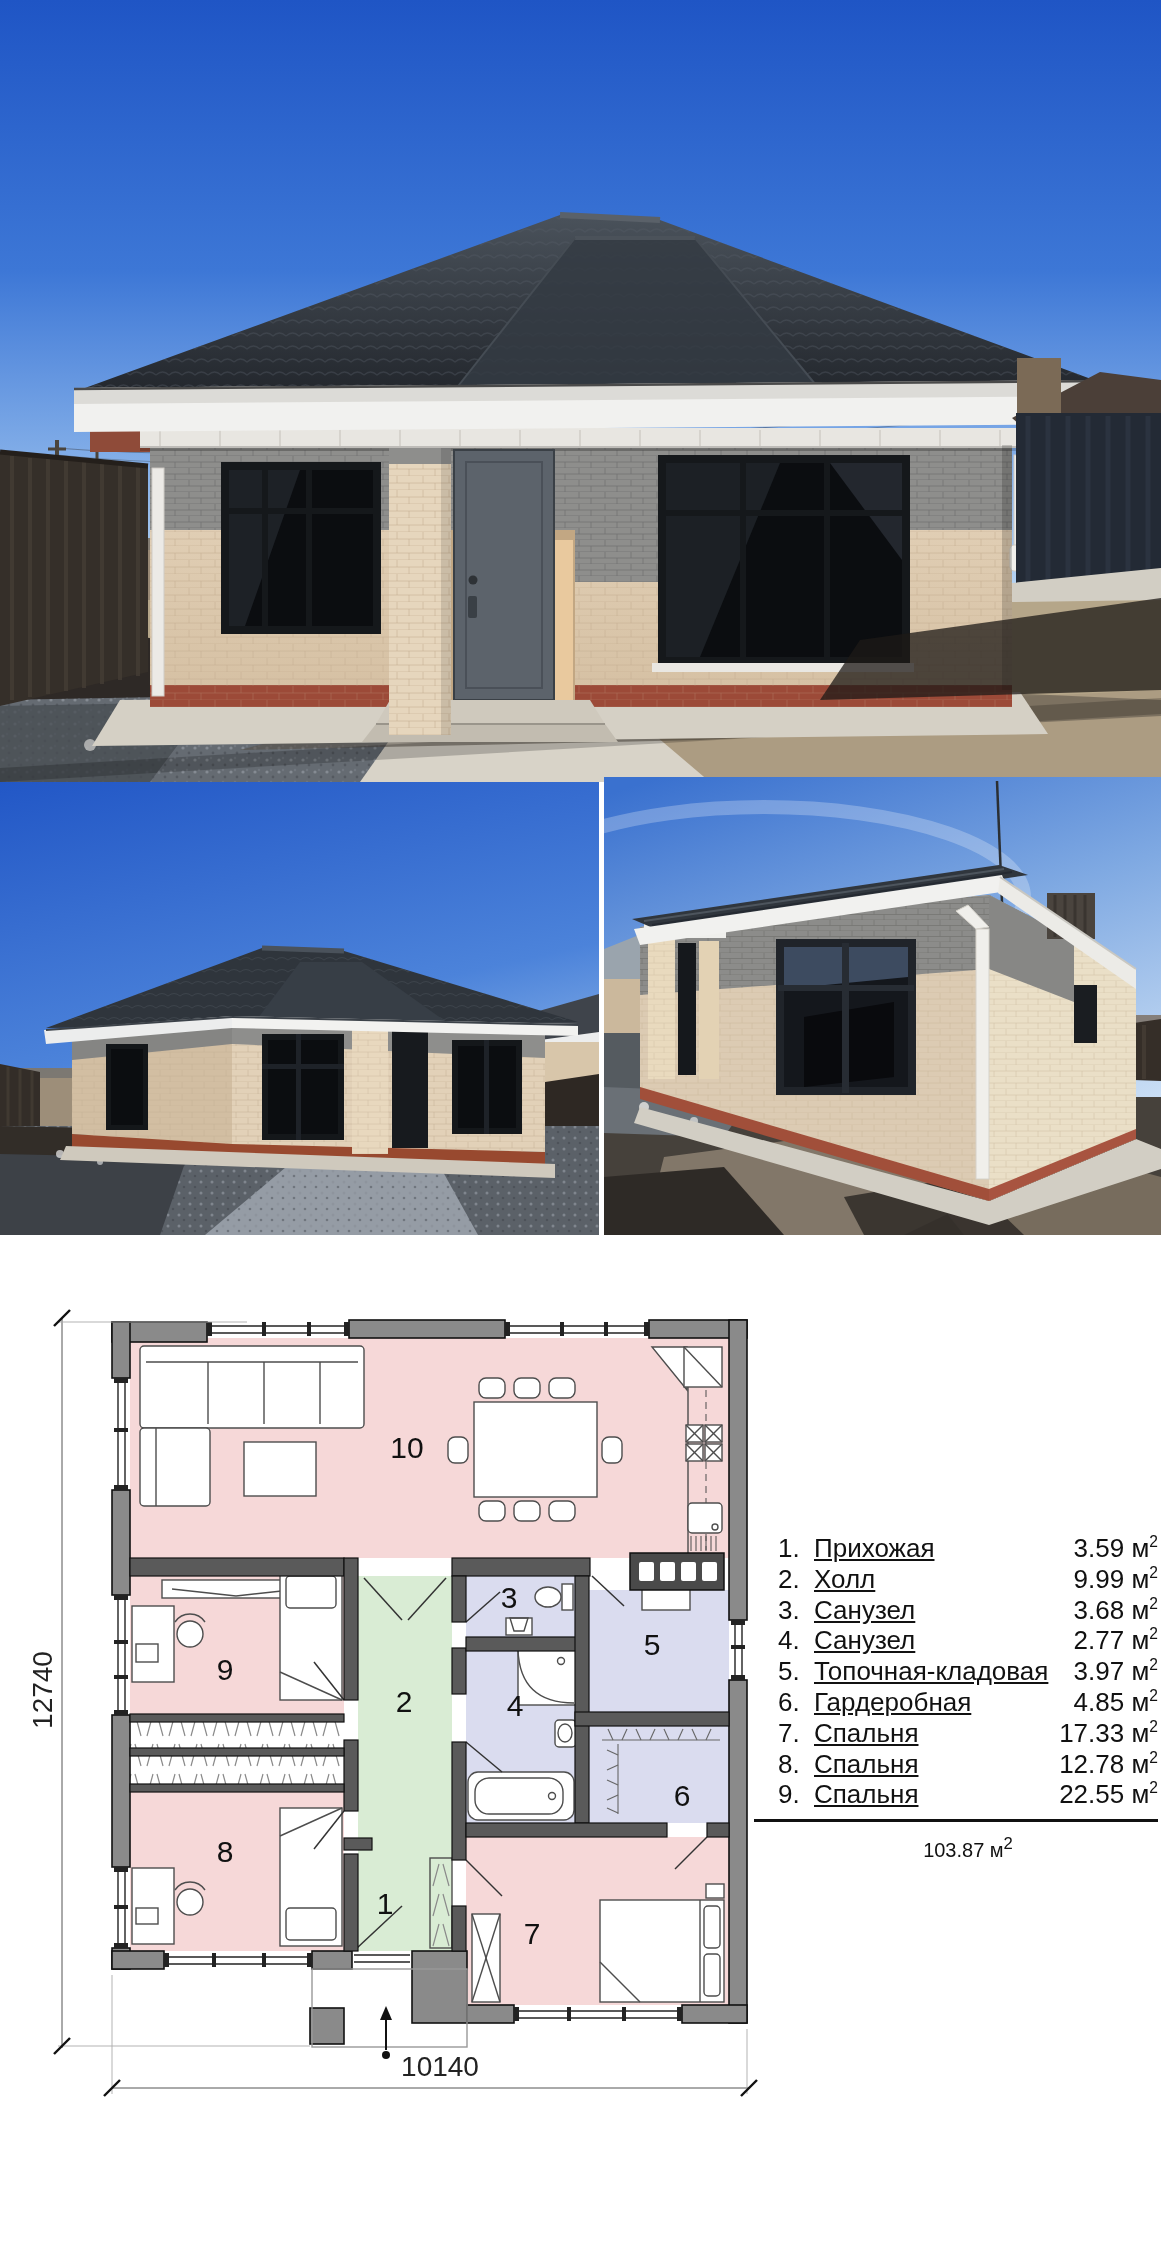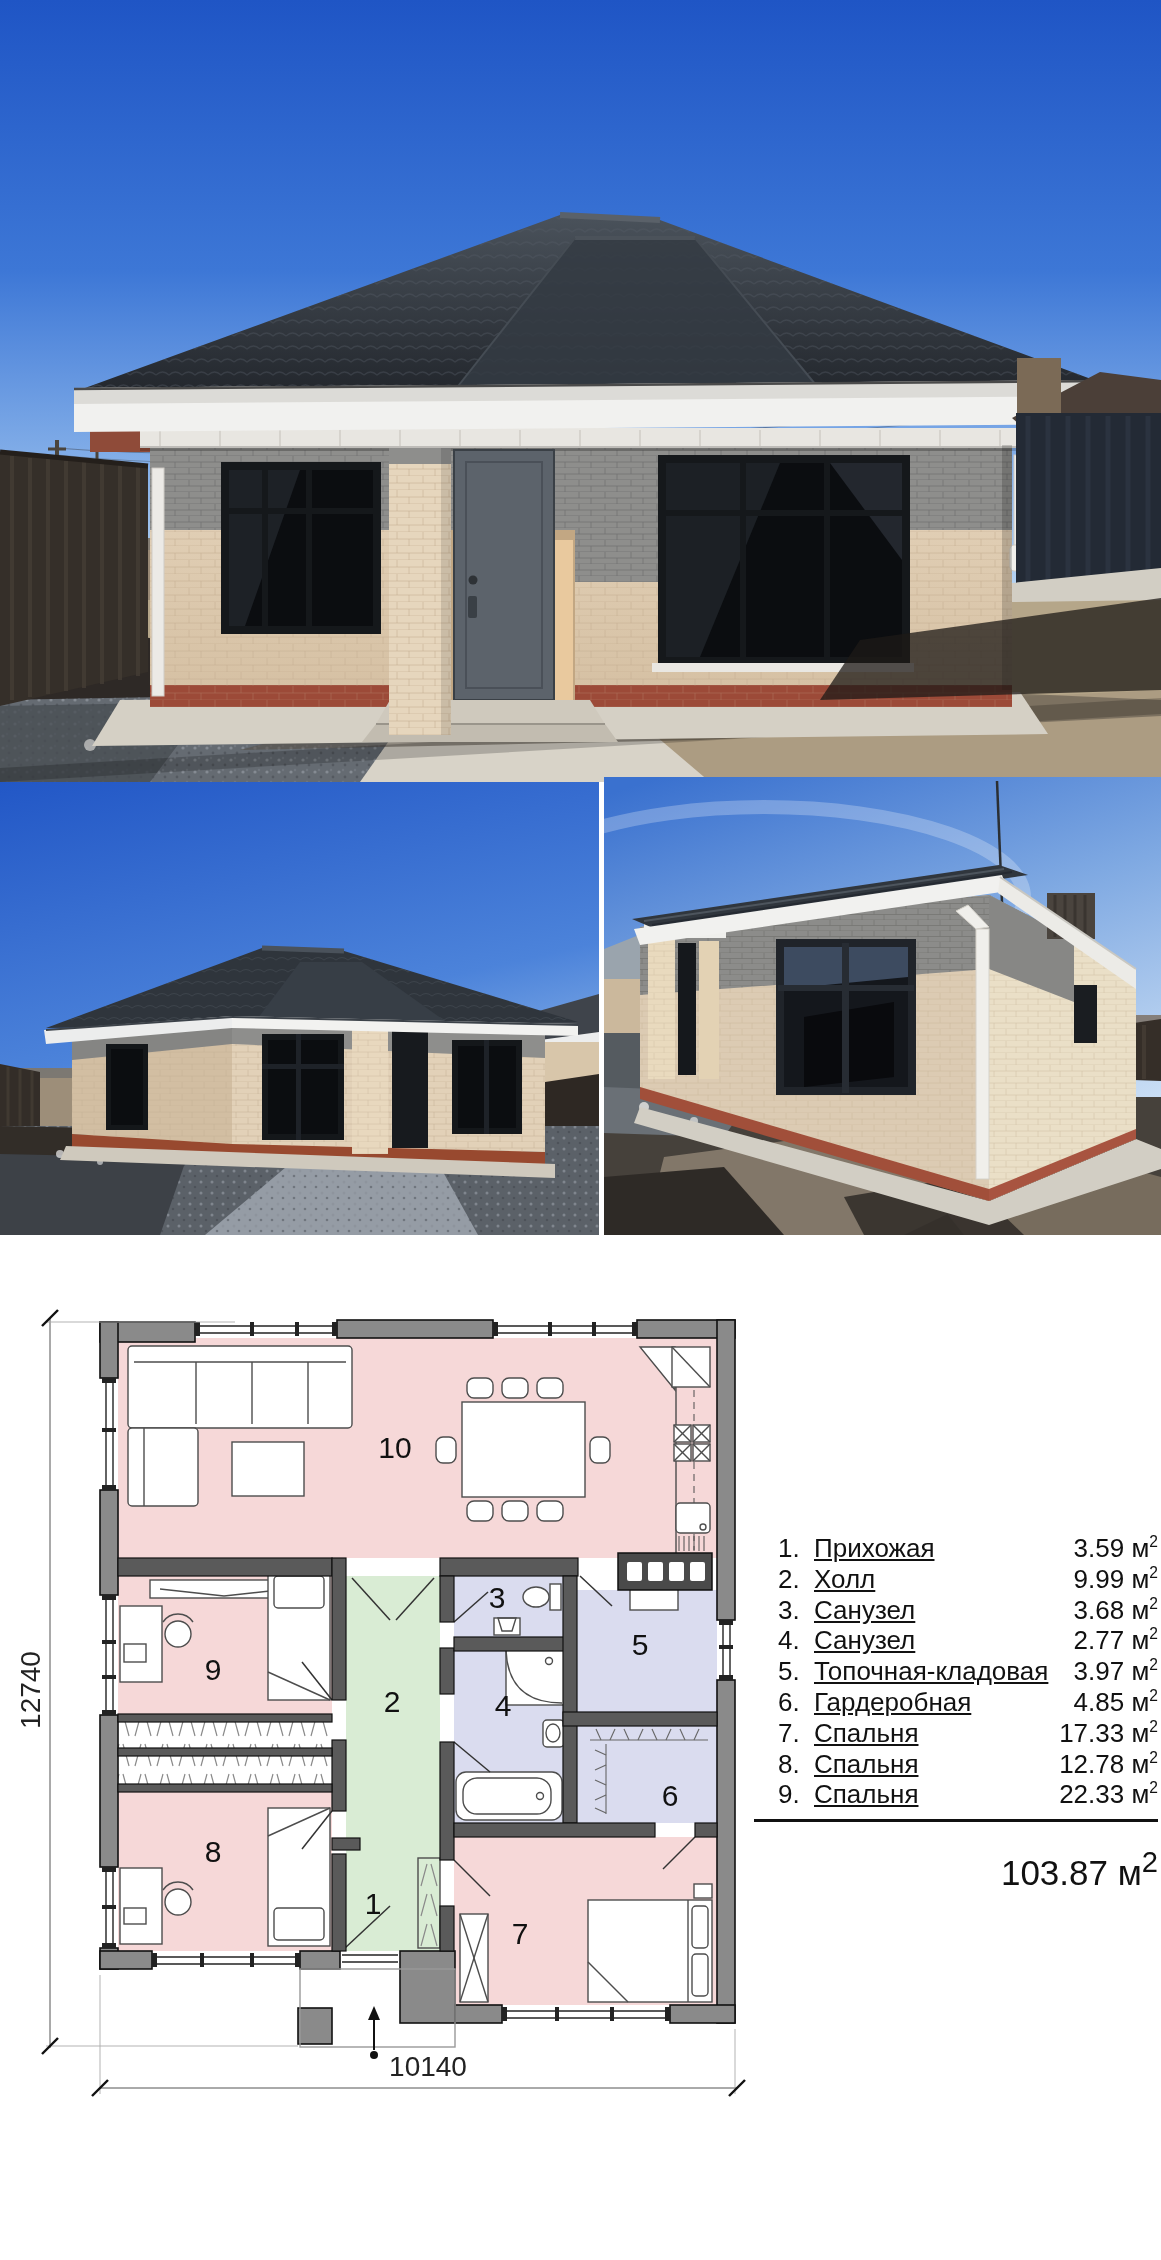--- a/index.html
+++ b/index.html
@@ -2,29 +2,29 @@
 <html><head>
 <meta charset="utf-8">
 <style>
   html,body{margin:0;padding:0;background:#fff;}
   #canvas{position:relative;width:1161px;height:2260px;background:#fff;overflow:hidden;
           font-family:"Liberation Sans", sans-serif;}
   .ph{position:absolute;overflow:hidden;background:#9db8d8;}
   #ph-main{left:0;top:0;width:1161px;height:782px;}
   #ph-left{left:0;top:782px;width:599px;height:453px;}
   #ph-right{left:604px;top:777px;width:557px;height:458px;}
-  #plan-wrap{position:absolute;left:0;top:1240px;width:1031px;height:1020px;}
+  #plan-wrap{position:absolute;left:12px;top:1240px;width:1031px;height:1020px;}
   .legend{position:absolute;left:778px;top:1533px;width:380px;color:#111;}
   .lg-row{display:flex;align-items:baseline;font-size:26px;line-height:30.8px;white-space:nowrap;}
   .lg-num{width:36px;flex:0 0 36px;}
   .lg-name{flex:1 1 auto;overflow:hidden;text-decoration:underline;}
   .lg-area{flex:0 0 auto;}
   .lg-area sup{font-size:60%;line-height:0;}
   .lg-rule{height:3px;background:#111;margin:9px 0 0 -24px;width:404px;}
-  .lg-total{margin-top:24px;font-size:35px;text-align:right;}
+  .lg-total{margin-top:12px;font-size:20px;text-align:center;}
   svg text{font-family:"Liberation Sans", sans-serif;fill:#111;}
   .rlabel{font-size:30px;}
   .dimlabel{font-size:28px;fill:#222;}
 </style>
 </head>
 <body>
 
 <div id="canvas">
 
   <div class="ph" id="ph-main">
@@ -715,19 +715,19 @@
         <span class="lg-area"><span>17.33</span> <span>м</span><sup>2</sup></span>
       </div>
     <div class="lg-row">
         <span class="lg-num">8.</span>
         <span class="lg-name">Спальня</span>
         <span class="lg-area"><span>12.78</span> <span>м</span><sup>2</sup></span>
       </div>
     <div class="lg-row">
         <span class="lg-num">9.</span>
         <span class="lg-name">Спальня</span>
-        <span class="lg-area"><span>22.33</span> <span>м</span><sup>2</sup></span>
+        <span class="lg-area"><span>22.55</span> <span>м</span><sup>2</sup></span>
       </div>
     <div class="lg-rule"></div>
     <div class="lg-total"><span>103.87</span> <span>м</span><sup>2</sup></div>
   </div>
 
 </div>
 
 </body></html>

